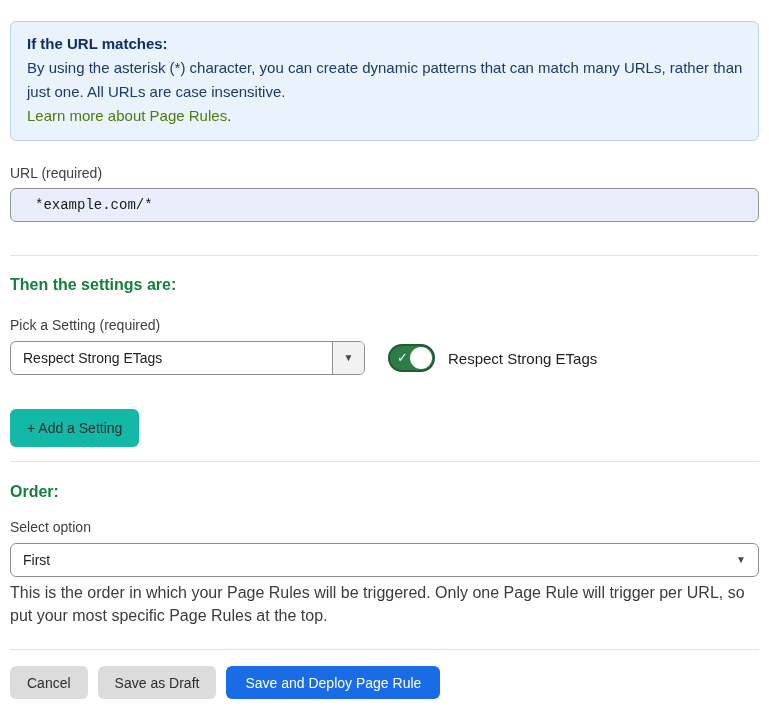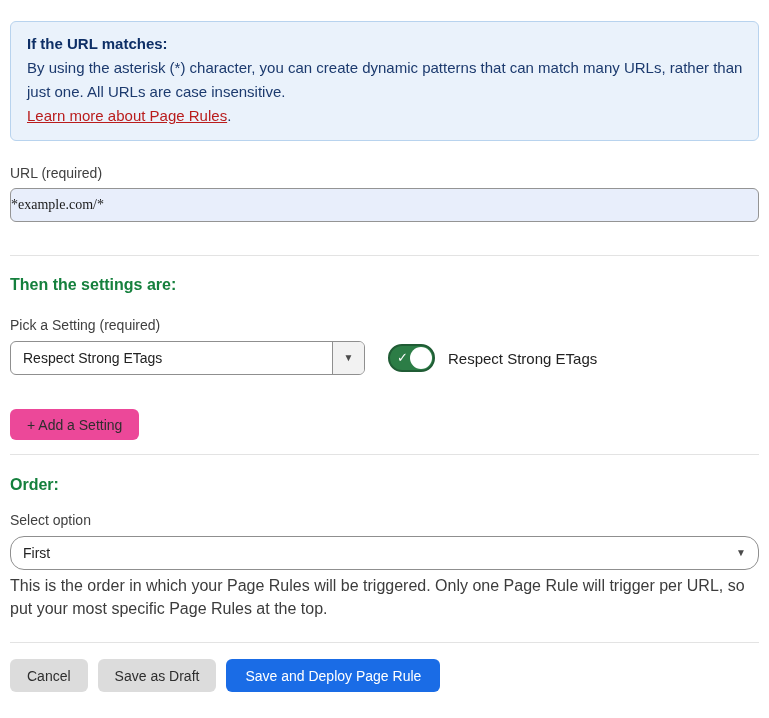--- a/index.html
+++ b/index.html
@@ -21,33 +21,33 @@
     margin-top: 21px;
     background: #eaf2fb;
     border: 1px solid #b8d3ee;
     border-radius: 6px;
     padding: 10px 0 12px 16px;
     font-size: 15px; line-height: 24px;
     color: #1c3a6e;
   }
   .info-box .info-heading { font-weight: 700; color: #0e2f66; }
   .info-link-line a, .info-link {
-    color: #b91c1c; text-decoration: underline; cursor: pointer;
+    color: #4d7c0f; cursor: pointer;
   }
 
   .field-label {
     margin-top: 24px;
     font-size: 14px; line-height: 16px; color: #3f3f3f;
   }
   .url-input {
     display: block; margin-top: 7px; width: 100%; height: 34px;
     background: #e8eefb;
     border: 1px solid #949494; border-radius: 6px;
-    padding: 0 0; font-size: 14px; color: #1a1a1a;
-    font-family: Liberation Serif, serif;
+    padding: 0 24px; font-size: 14px; color: #1a1a1a;
+    font-family: Liberation Mono, monospace;
     outline: none;
   }
 
   .divider { border: none; border-top: 1px solid #e3e3e3; height: 0; }
   .divider-1 { margin-top: 33px; }
   .divider-2 { margin-top: 14px; }
   .divider-3 { margin-top: 22px; }
 
   .section-heading {
     margin-top: 20px;
@@ -97,25 +97,25 @@
   .toggle-label { margin-left: 13px; font-size: 15px; color: #222; }
 
   .btn {
     display: inline-flex; align-items: center; justify-content: center;
     height: 33px; padding: 0 17px;
     border: none; border-radius: 6px;
     font-size: 14px; color: #2e2e2e; background: #dcdcdc;
     font-family: "Liberation Sans", "DejaVu Sans", sans-serif;
     cursor: pointer; white-space: nowrap;
   }
-  .add-setting-btn { margin-top: 34px; height: 31px; background: #ec4899; }
+  .add-setting-btn { margin-top: 34px; height: 38px; background: #14b8a6; }
 
   .order-select {
     margin-top: 8px; width: 100%; height: 34px;
-    background: #ffffff; border: 1px solid #8f8f8f; border-radius: 14px;
+    background: #ffffff; border: 1px solid #8f8f8f; border-radius: 6px;
     display: flex; align-items: center; cursor: pointer;
     padding: 0 12px; font-size: 14px; color: #222;
   }
   .order-select .select-value { flex: 1; }
 
   .help-text {
     margin-top: 4px; font-size: 16px; line-height: 23px; color: #3c3c3c;
   }
 
   .footer {

